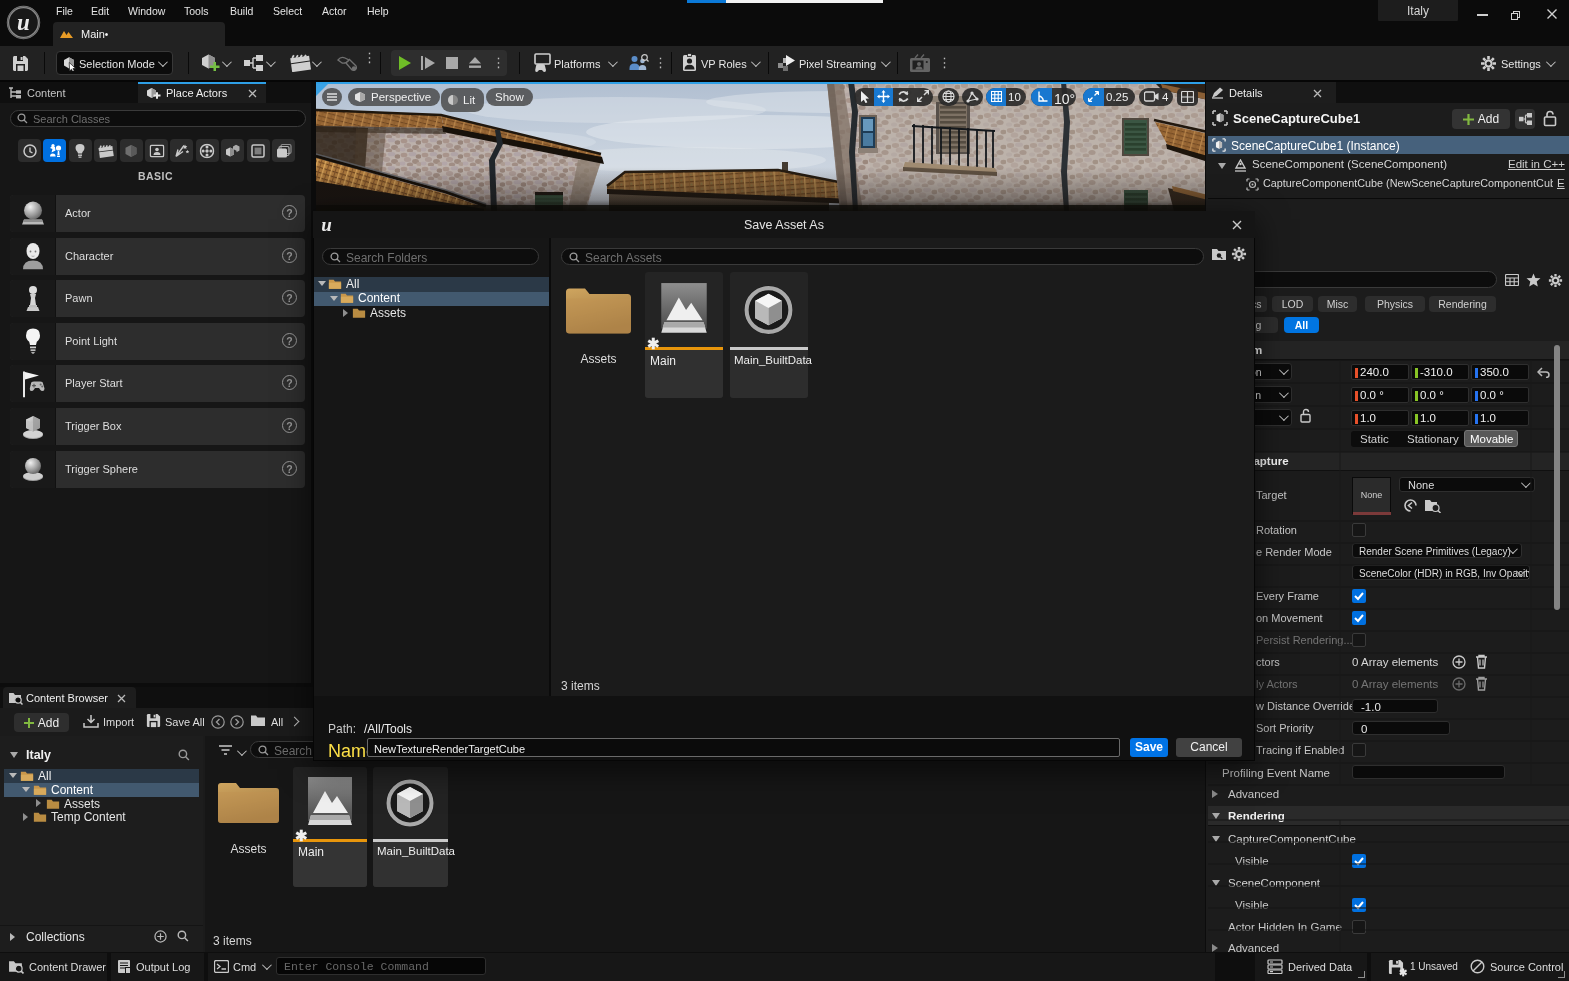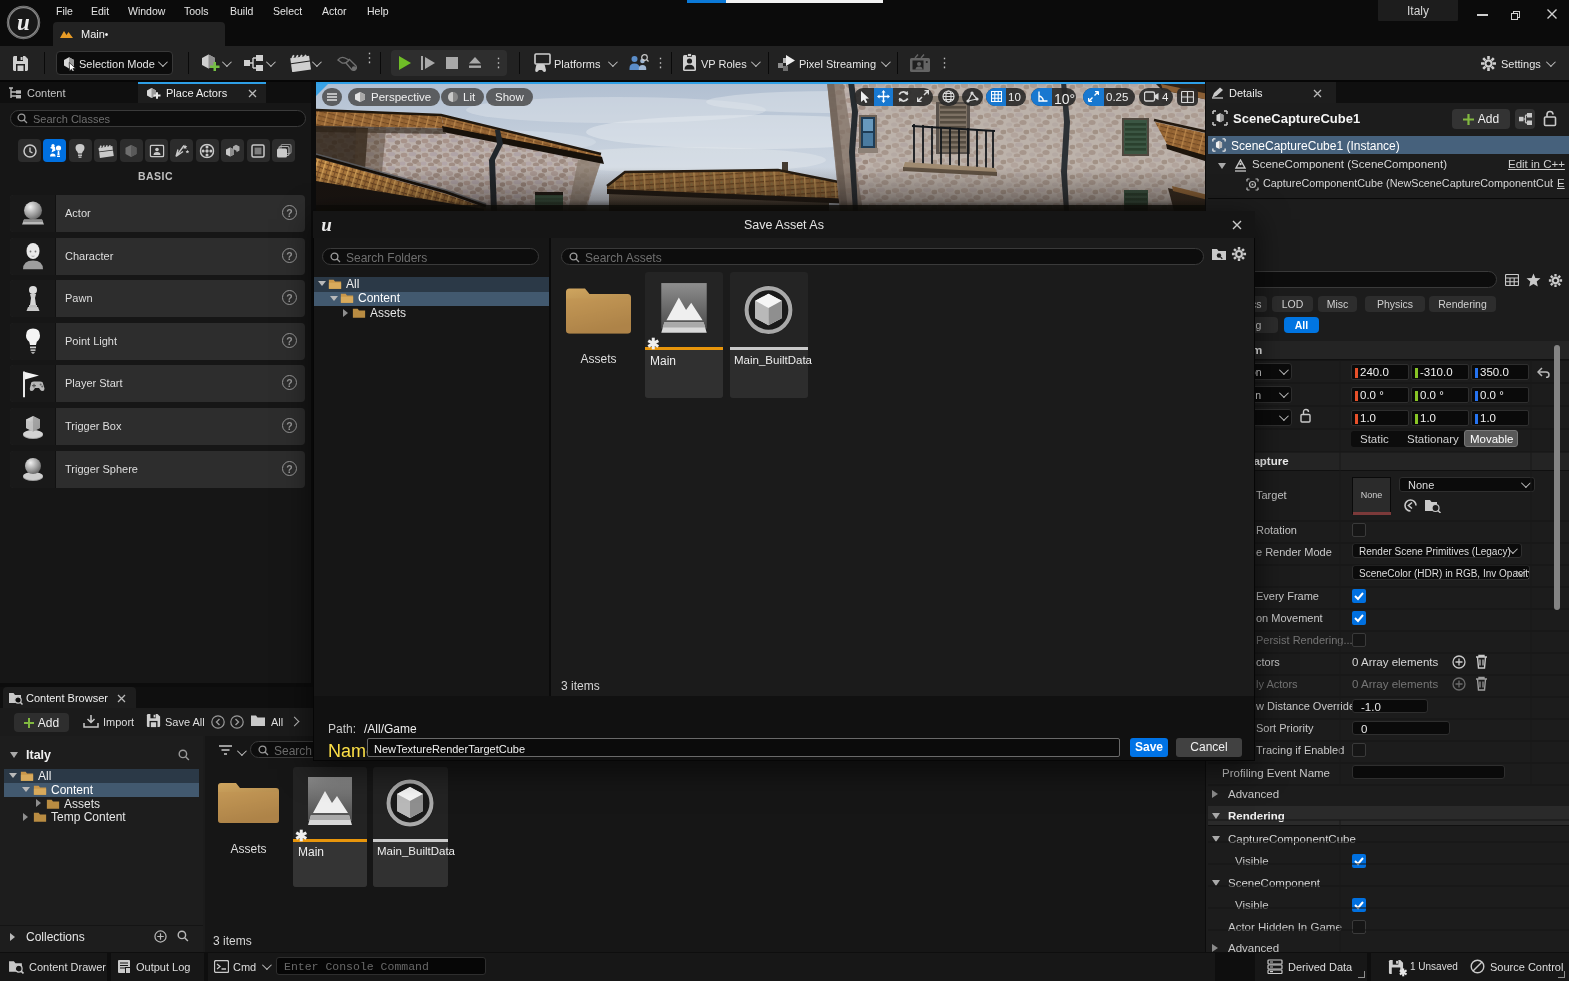--- a/index.html
+++ b/index.html
@@ -583,21 +583,21 @@
 <svg class="abs" style="left:327px;top:93px;" width="10" height="8" viewBox="0 0 10 8">
     <path d="M0 1 H10 M0 4 H10 M0 7 H10" stroke="#e0e0e0" stroke-width="1.3"></path>
   </svg>
 <div class="abs row" style="left:348px;top:88px;height:18px;background:rgba(75,75,75,0.85);border-radius:9px;padding:0 9px 0 6px;">
   <svg width="12" height="12" viewBox="0 0 12 12">
       <path d="M1 3.5 L6 1 L11 3.5 L11 8.5 L6 11 L1 8.5 Z" fill="#e3e3e3"></path>
       <path d="M6 1 L11 3.5 L11 8.5 L6 11 Z" fill="#a9a9a9"></path>
     </svg>
   <span style="font-size:11.5px;color:#f0f0f0;margin-left:5px;">Perspective</span>
 </div>
-<div class="abs row" style="left:441px;top:88px;height:18px;background:rgba(75,75,75,0.85);border-radius:9px;padding:0 9px 0 6px;">
+<div class="abs row" style="left:441px;top:88px;height:24px;background:rgba(75,75,75,0.85);border-radius:9px;padding:0 9px 0 6px;">
   <svg width="12" height="12" viewBox="0 0 12 12">
       <circle cx="6" cy="6" r="5" fill="#888"></circle>
       <path d="M6 1 A5 5 0 0 0 6 11 Z" fill="#c9c9c9"></path>
     </svg>
   <span style="font-size:11.5px;color:#f0f0f0;margin-left:4px;">Lit</span>
 </div>
 <div class="abs row" style="left:486px;top:88px;height:18px;background:rgba(75,75,75,0.85);border-radius:9px;padding:0 9px;">
   <span style="font-size:11.5px;color:#f0f0f0;">Show</span>
 </div>
 
@@ -850,21 +850,21 @@
 <div class="dlab" style="left:1352px;top:678px;color:#757575;">0 Array elements</div>
 <svg class="abs" style="left:1452px;top:677px;" width="14" height="14" viewBox="0 0 14 14" opacity="0.45">
     <circle cx="7" cy="7" r="6" fill="none" stroke="#c9c9c9" stroke-width="1.3"></circle>
     <path d="M7 3.5 V10.5 M3.5 7 H10.5" stroke="#c9c9c9" stroke-width="1.3"></path>
   </svg>
 <svg class="abs" style="left:1475px;top:676px;" width="13" height="15" viewBox="0 0 13 15" opacity="0.75">
     <path d="M1 3 H12 M4 3 V1.5 H9 V3 M2.5 3 L3.5 14 H9.5 L10.5 3" fill="none" stroke="#c9c9c9" stroke-width="1.4"></path>
     <path d="M5 5.5 V11.5 M8 5.5 V11.5" stroke="#c9c9c9" stroke-width="1.2"></path>
   </svg>
 <div class="dlab" style="left:1256px;top:700px;font-size:11px;">w Distance Override</div>
-<div class="dinput" style="left:1352px;top:699px;width:76px;height:14px;line-height:14px;padding-left:8px;">-1.0</div>
+<div class="dinput" style="left:1352px;top:699px;width:86px;height:14px;line-height:14px;padding-left:8px;">-1.0</div>
 <div class="dlab" style="left:1256px;top:722px;font-size:11px;">Sort Priority</div>
 <div class="dinput" style="left:1352px;top:721px;width:98px;height:14px;line-height:14px;padding-left:8px;">0</div>
 <div class="dlab" style="left:1256px;top:744px;font-size:11px;">Tracing if Enabled</div>
 <div class="dcheck coff" style="left:1352px;top:743px;"></div>
 <div class="dlab" style="left:1222px;top:767px;">Profiling Event Name</div>
 <div class="dinput" style="left:1352px;top:765px;width:153px;height:14px;"></div>
 
 <div class="tri-r" style="left:1212px;top:790px;border-left-color:#8a8a8a;"></div>
 <div class="dlab" style="left:1228px;top:788px;">Advanced</div>
 <div class="abs" style="left:1208px;top:806px;width:361px;height:20px;background:#2a2a2a;border-bottom:1px solid #101010;"></div>
@@ -1213,18 +1213,18 @@
   <path d="M14 19 L27 26 L40 19 L27 12 Z" fill="#f5f5f5"></path>
   <path d="M27 26 V43 L14 36 V19 Z" fill="#b9b9b9"></path>
   <path d="M27 26 V43 L40 36 V19 Z" fill="#8f8f8f"></path>
 </svg>
 <div class="abs" style="left:730px;top:347px;width:78px;height:3px;background:#c9c9c9;"></div>
 <div class="abs" style="left:734px;top:354px;font-size:11.5px;color:#ededed;">Main_BuiltData</div>
 <div class="abs" style="left:561px;top:679px;font-size:12px;color:#d6d6d6;">3 items</div>
 
 <div class="abs" style="left:314px;top:696px;width:940px;height:64px;background:#111111;"></div>
 <div class="abs" style="left:328px;top:722px;font-size:12px;color:#c9c9c9;">Path:</div>
-<div class="abs" style="left:364px;top:722px;font-size:12px;color:#ededed;">/All/Game</div>
+<div class="abs" style="left:364px;top:722px;font-size:12px;color:#ededed;">/All/Tools</div>
 <div class="abs" style="left:328px;top:741px;font-size:18px;color:#fde047;">Name:</div>
 <div class="abs" style="left:367px;top:738px;width:753px;height:19px;background:#0b0b0b;border:1px solid #6a6a6a;border-radius:2px;"></div>
 <div class="abs" style="left:374px;top:743px;font-size:11px;color:#f0f0f0;">NewTextureRenderTargetCube</div>
 <div class="abs" style="left:1130px;top:738px;width:38px;height:19px;background:#0073e6;border-radius:3px;text-align:center;line-height:19px;font-size:12px;font-weight:bold;color:#fff;">Save</div>
 <div class="abs" style="left:1176px;top:738px;width:66px;height:19px;background:#414141;border-radius:3px;text-align:center;line-height:19px;font-size:12px;color:#f0f0f0;">Cancel</div>
 
 </body></html>

